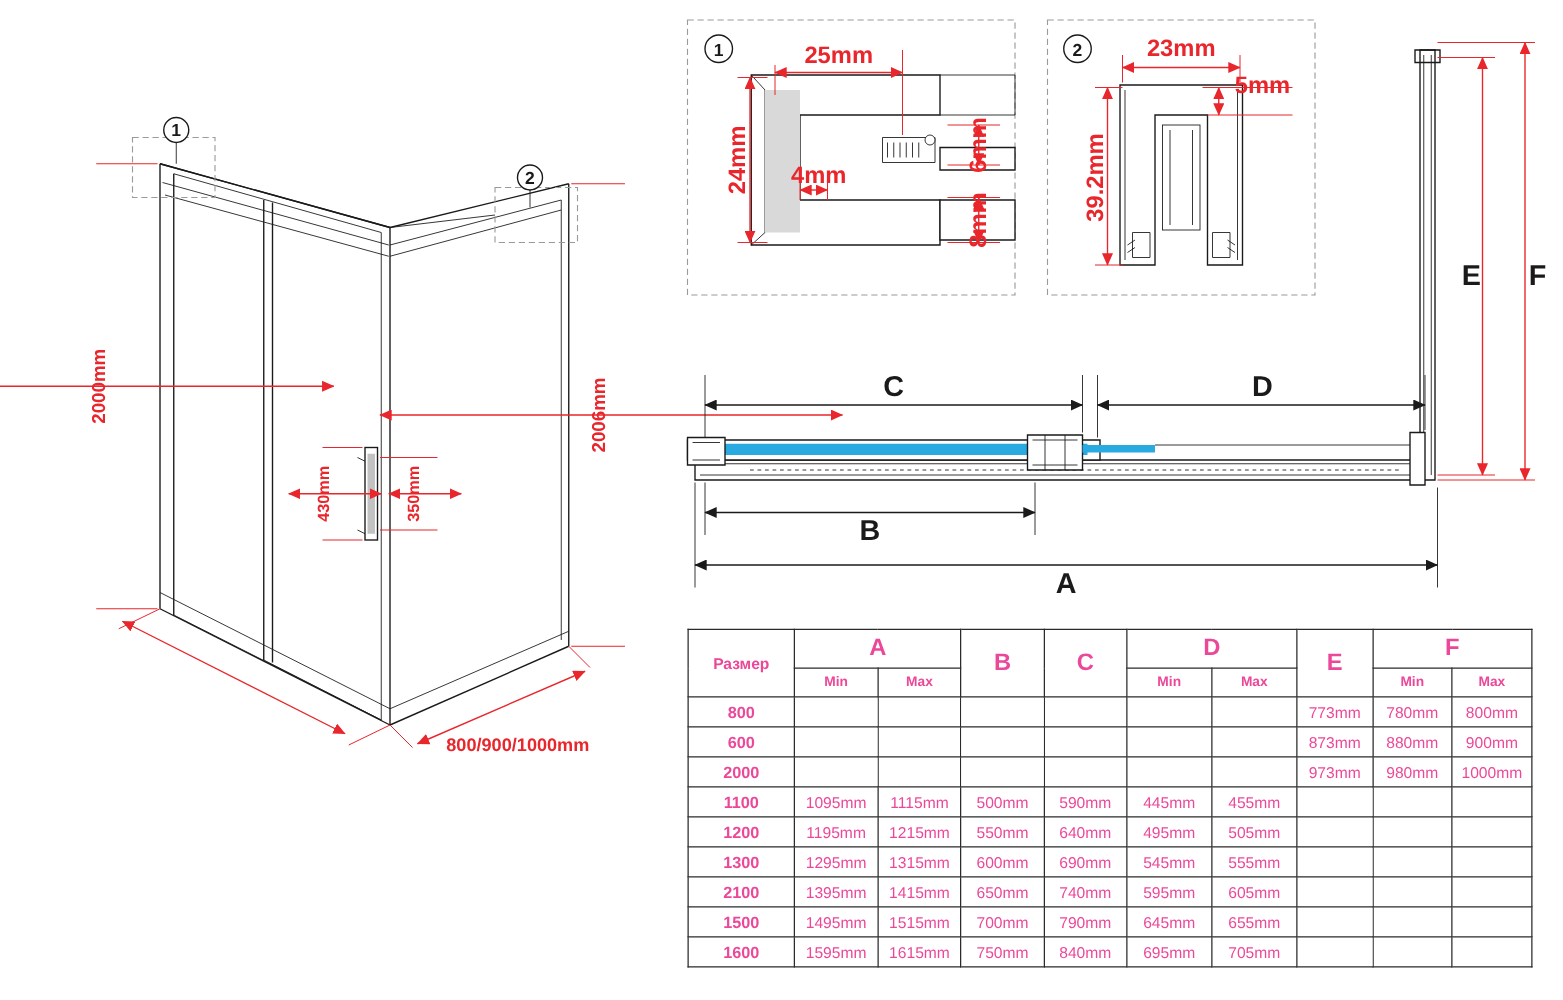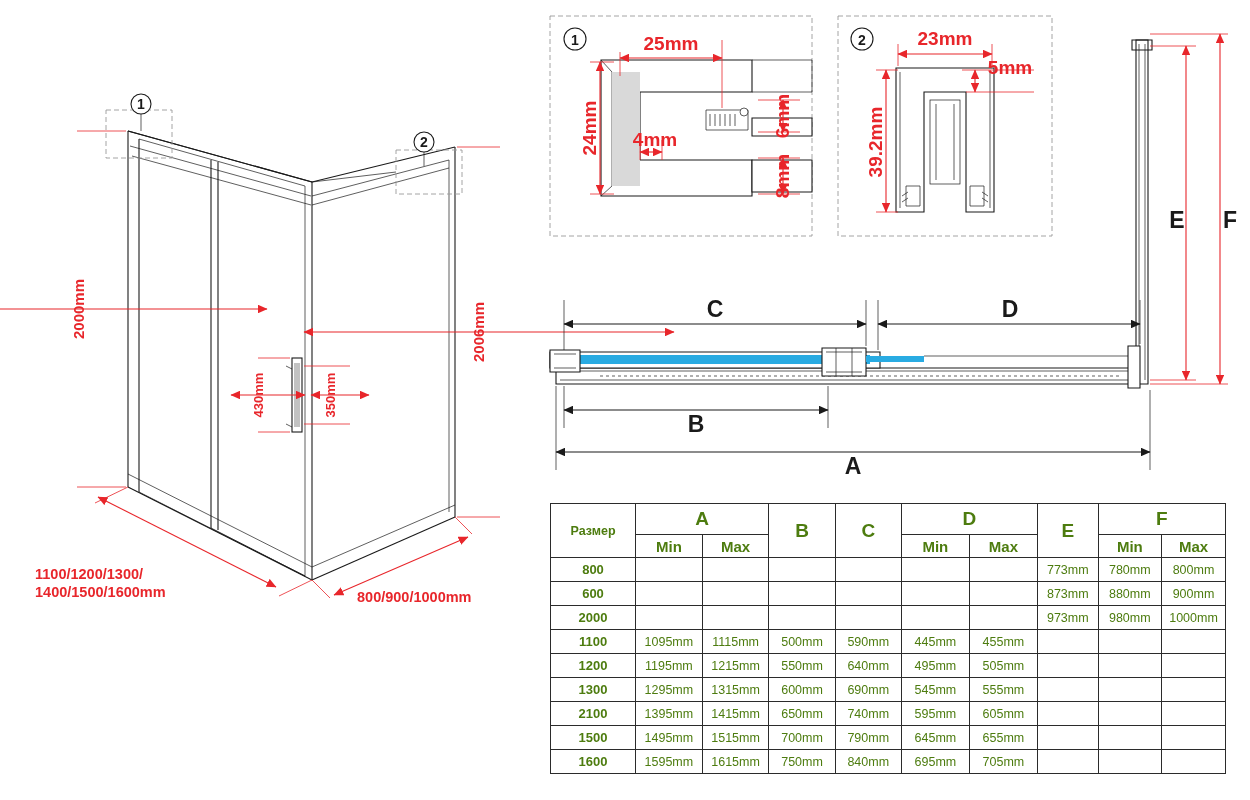--- a/index.html
+++ b/index.html
@@ -61,41 +61,41 @@
     position: absolute;
     left: 550px;
     top: 503px;
     width: 692px;
   }
   table.spec {
     border-collapse: collapse;
     width: 676px;
     font-family: "Liberation Sans", sans-serif;
     font-size: 12.5px;
-    color: #4d7c0f;
+    color: #ec4899;
   }
   table.spec td, table.spec th {
     border: 1px solid #2b2b2b;
     text-align: center;
     padding: 0;
     height: 23px;
     background: #ffffff;
     font-weight: normal;
   }
   table.spec th.letter {
     font-size: 19px;
     font-weight: bold;
     height: 30px;
   }
   table.spec th.sz {
     font-size: 12.5px;
     font-weight: bold;
   }
   table.spec th.minmax {
-    font-size: 15px;
+    font-size: 11px;
     font-weight: bold;
     height: 22px;
   }
   table.spec td.rowhdr {
     font-weight: bold;
     font-size: 13px;
   }
   td.hatch {
     position: relative;
     background:
@@ -329,24 +329,20 @@
     <path class="blk-line" d="M564,410 L828,410" marker-start="url(#arrLk)" marker-end="url(#arrRk)"></path>
     <text x="696" y="432" text-anchor="middle" class="bigletter">B</text>
 
     <path class="blk-thin" d="M556,386 L556,470"></path>
     <path class="blk-thin" d="M1150,390 L1150,470"></path>
     <path class="blk-line" d="M556,452 L1150,452" marker-start="url(#arrLk)" marker-end="url(#arrRk)"></path>
     <text x="853" y="474" text-anchor="middle" class="bigletter">A</text>
   </g>
 </svg>
 
-<div class="cap" style="left:35px; top:565px; width:240px;">
-  <span>1100/1200/1300/</span><br>
-  <span>1400/1500/1600mm</span>
-</div>
 <div class="cap" style="left:357px; top:588px;">800/900/1000mm</div>
 
 <div class="tablewrap">
   <table class="spec">
     <colgroup>
       <col style="width:88px">
       <col style="width:68px">
       <col style="width:68px">
       <col style="width:68px">
       <col style="width:68px">

